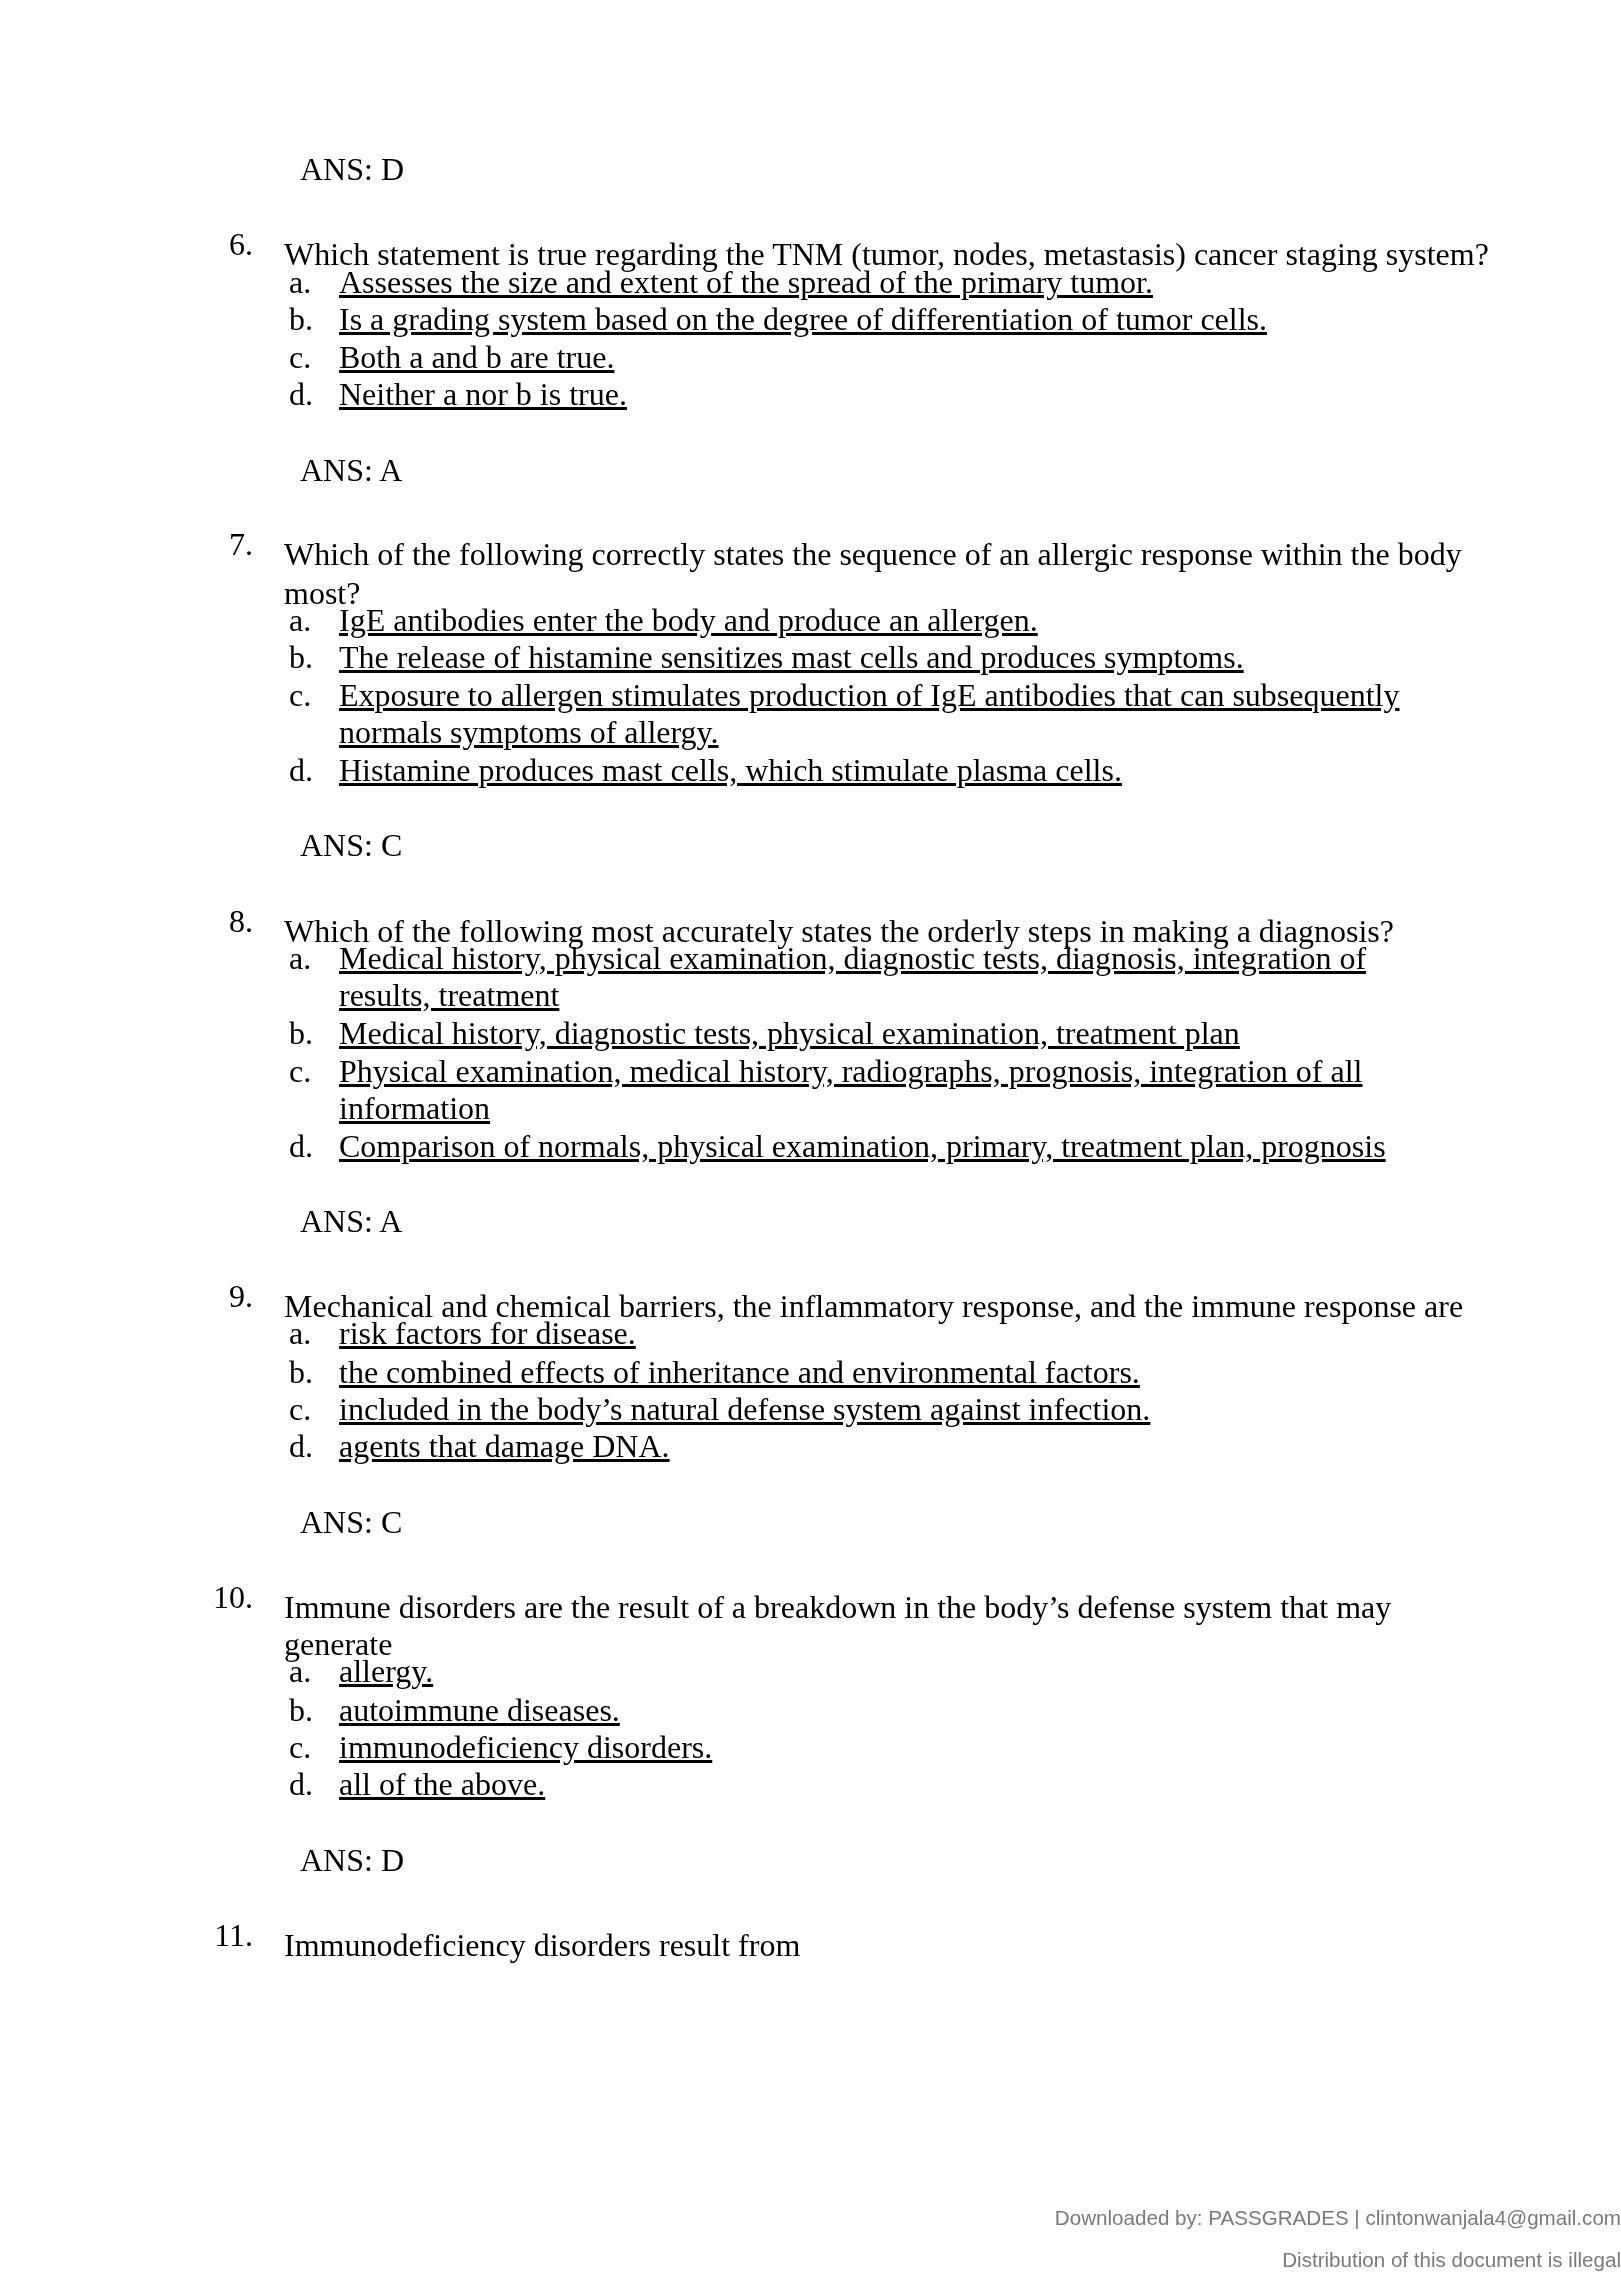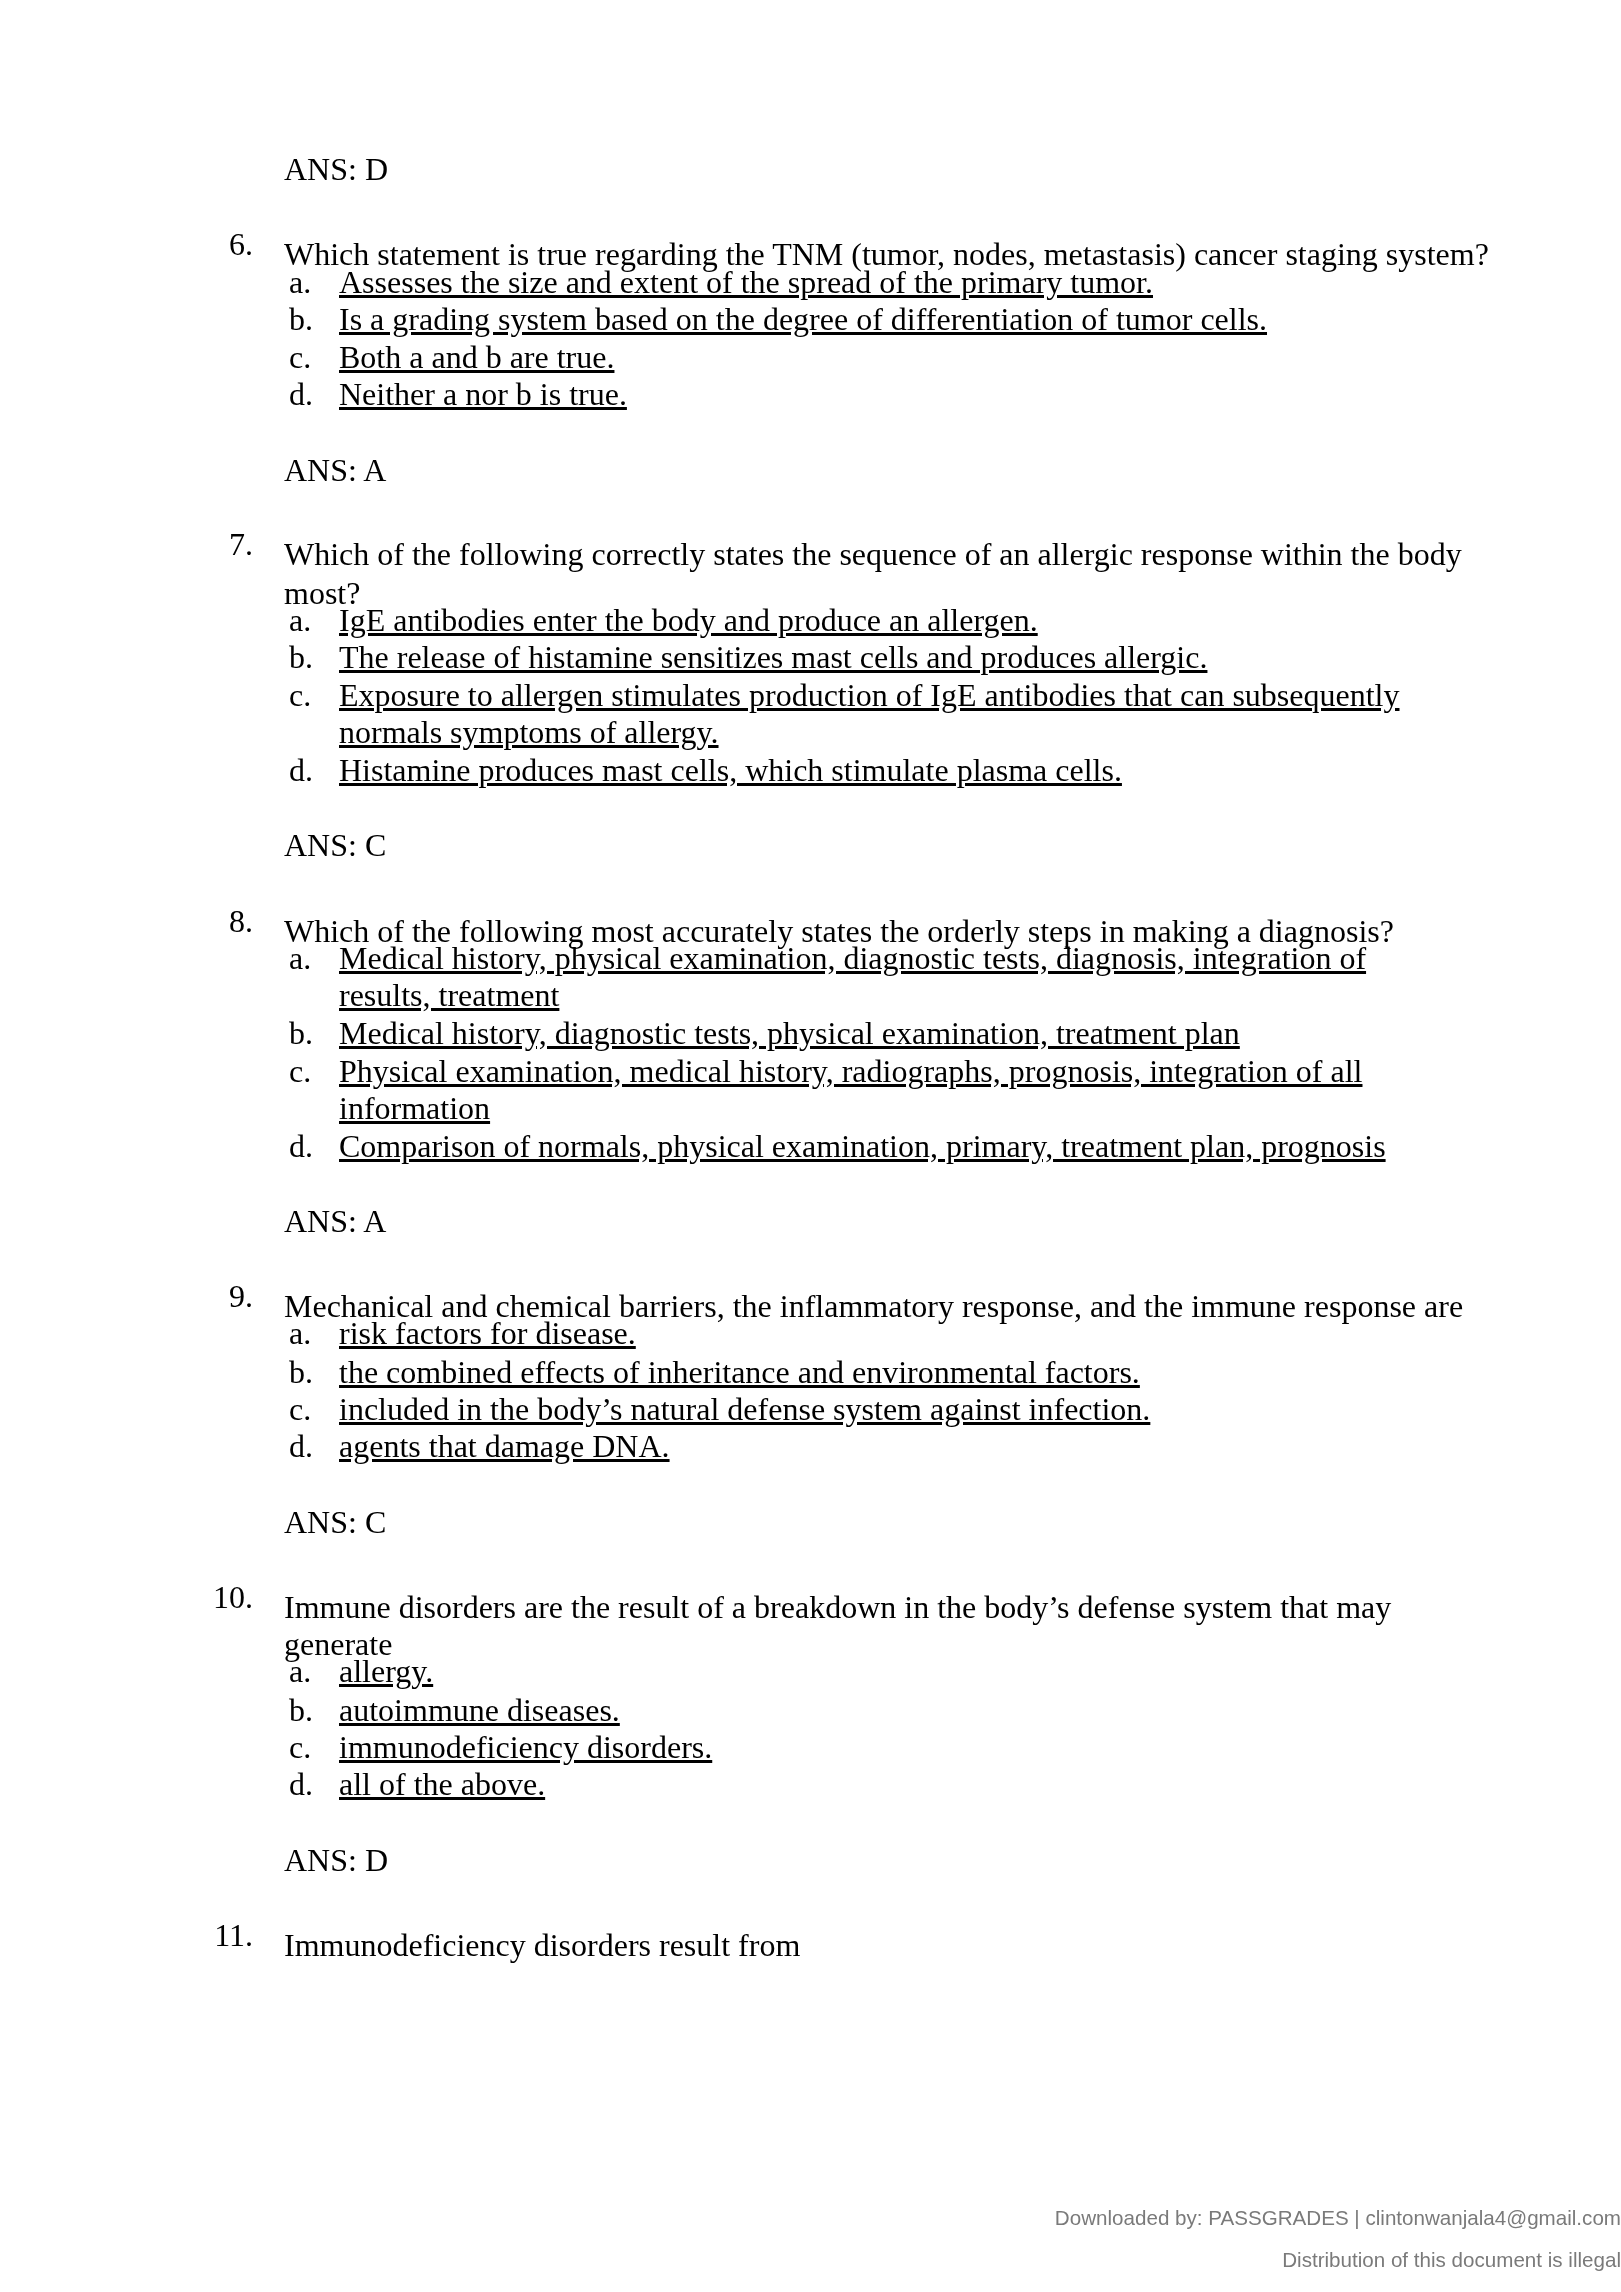--- a/index.html
+++ b/index.html
@@ -1,21 +1,21 @@
 <!DOCTYPE html>
 <html><head>
 <meta charset="utf-8">
 <style>
   html, body { margin: 0; padding: 0; background: #ffffff; }
   body { width: 1621px; height: 2293px; position: relative; overflow: hidden;
          font-family: "Liberation Serif", "DejaVu Serif", serif; color: #000; }
   .line { position: absolute; left: 0; white-space: nowrap; font-size: 32px; line-height: 32px; height: 32px; }
   .num { position: absolute; width: 59px; left: 194px; text-align: right; }
   .qtext { position: absolute; left: 284px; margin-top: 10px; }
-  .ans { position: absolute; left: 284px; }
+  .ans { position: absolute; left: 300px; }
   .letter { position: absolute; left: 289px; }
   .otext { position: absolute; left: 339px; text-decoration: underline; }
   .footer { position: absolute; left: 0; width: 1621px; text-align: right;
             font-family: "Liberation Sans", "DejaVu Sans", sans-serif; color: #7a7a7a; font-size: 20.6px; }
 </style>
 </head>
 <body>
 
 <div id="doc">
     <div class="line" style="top: 153px;">
@@ -53,21 +53,21 @@
       </div>
       <div class="line" style="top: 567px;">
         <span class="qtext">most?</span>
       </div>
       <div class="line" style="top: 604px;">
         <span class="letter">a.</span>
         <span class="otext">IgE antibodies enter the body and produce an allergen.</span>
       </div>
       <div class="line" style="top: 641px;">
         <span class="letter">b.</span>
-        <span class="otext">The release of histamine sensitizes mast cells and produces allergic.</span>
+        <span class="otext">The release of histamine sensitizes mast cells and produces symptoms.</span>
       </div>
       <div class="line" style="top: 679px;">
         <span class="letter">c.</span>
         <span class="otext">Exposure to allergen stimulates production of IgE antibodies that can subsequently</span>
       </div>
       <div class="line" style="top: 716px;">
         <span class="otext">normals symptoms of allergy.</span>
       </div>
       <div class="line" style="top: 754px;">
         <span class="letter">d.</span>

